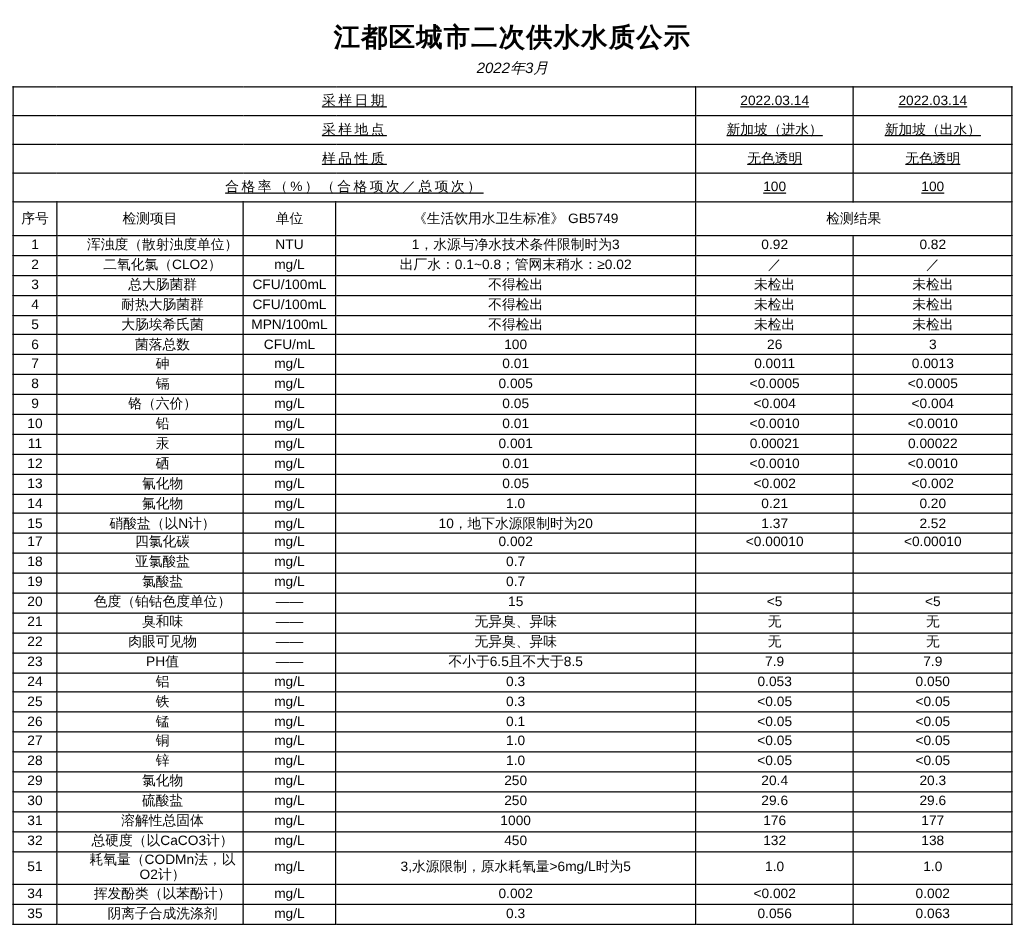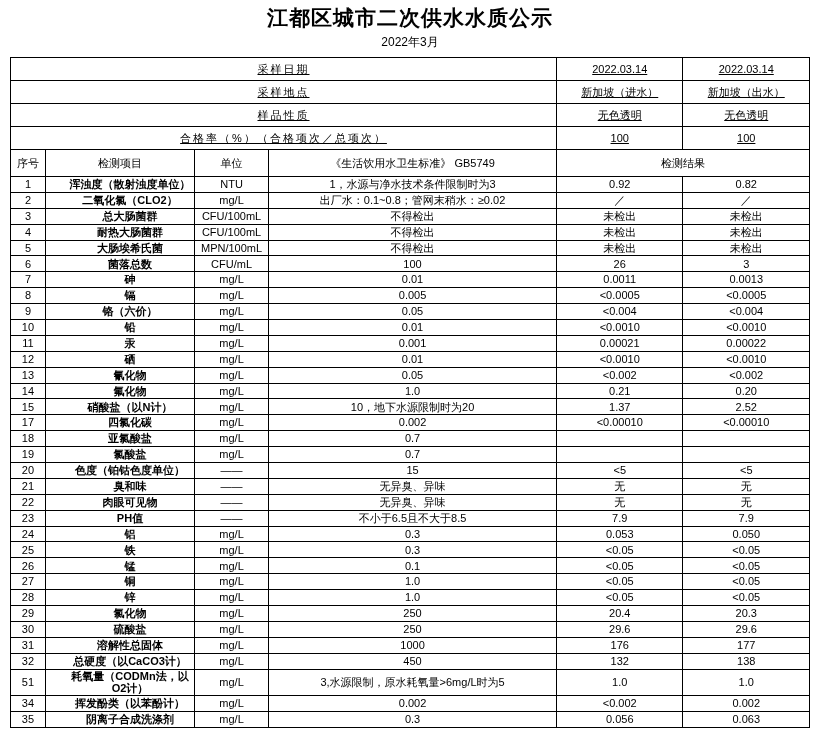--- a/index.html
+++ b/index.html
@@ -19,28 +19,29 @@
     width: 820px;
     height: 750px;
     box-sizing: border-box;
     padding: 0 10px;
   }
   .doc-title {
     text-align: center;
     font-size: 21px;
     font-weight: bold;
     letter-spacing: 1px;
-    margin-top: 4px;
+    margin-top: 16px;
     margin-bottom: 2px;
     font-family: "Liberation Sans", "DejaVu Sans", sans-serif;
   }
   .doc-subtitle {
     text-align: center;
     font-size: 12px;
     margin-bottom: 6px;
+    font-style: italic;
   }
   table.water {
     border-collapse: collapse;
     width: 800px;
     table-layout: fixed;
     margin: 0 auto;
   }
   table.water td, table.water th {
     border: 1px solid #000000;
     font-weight: normal;
@@ -67,21 +68,21 @@
   }
   .data-row td {
     height: 14.9px;
     font-size: 11px;
   }
   .c-no      { width: 34px; }
   .c-item    { width: 145px; text-align: left; }
   .c-unit    { width: 72px; }
   .c-std     { width: 280px; }
   .c-res     { width: 123px; }
-  .c-item span { padding-left: 20px; display: inline-block; font-weight: bold; }
+  .c-item span { padding-left: 20px; display: inline-block; }
   .nowrap { white-space: nowrap; }
 </style>
 </head>
 <body>
 
 <div class="page">
 
   <div class="doc-title">江都区城市二次供水水质公示</div>
   <div class="doc-subtitle">2022年3月</div>
 

